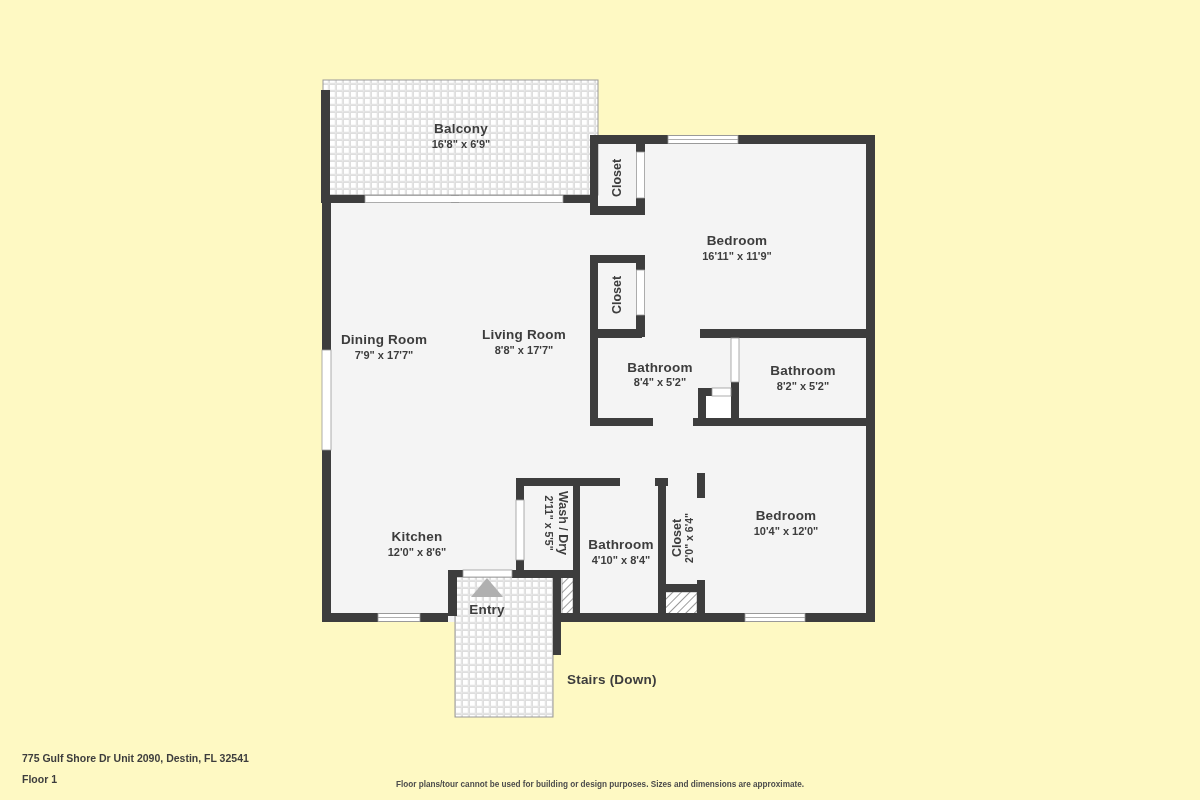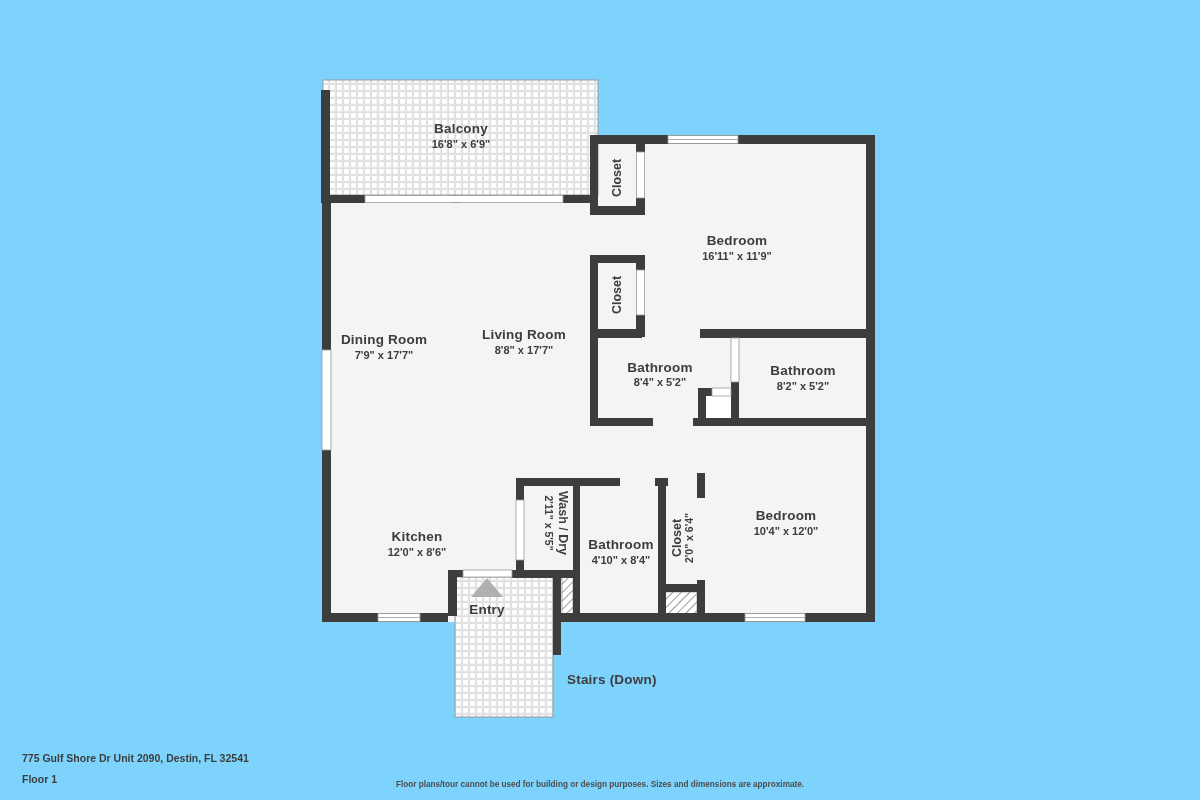--- a/index.html
+++ b/index.html
@@ -1,16 +1,16 @@
 <!DOCTYPE html>
 <html><head>
 <meta charset="utf-8">
 <style>
   html,body{margin:0;padding:0;background:#ffffff;}
-  .page{position:relative;width:1200px;height:800px;background:#7dd3fc;overflow:hidden;
+  .page{position:relative;width:1200px;height:800px;background:#fef9c3;overflow:hidden;
         font-family:"Liberation Sans",sans-serif;}
   svg text{font-family:"Liberation Sans","DejaVu Sans",sans-serif;font-weight:bold;fill:#3d3d3d;}
   .room-name{font-size:13.5px;letter-spacing:.2px;}
   .room-dims{font-size:11px;}
   .room-name-v{font-size:12.5px;}
   .room-dims-v{font-size:10.5px;}
   .addr{font-size:10.5px;}
   .disclaimer{font-size:8.2px;fill:#4c4c4c;}
   .wall{fill:#3d3d3d;}
   .floor{fill:#f4f4f4;}

